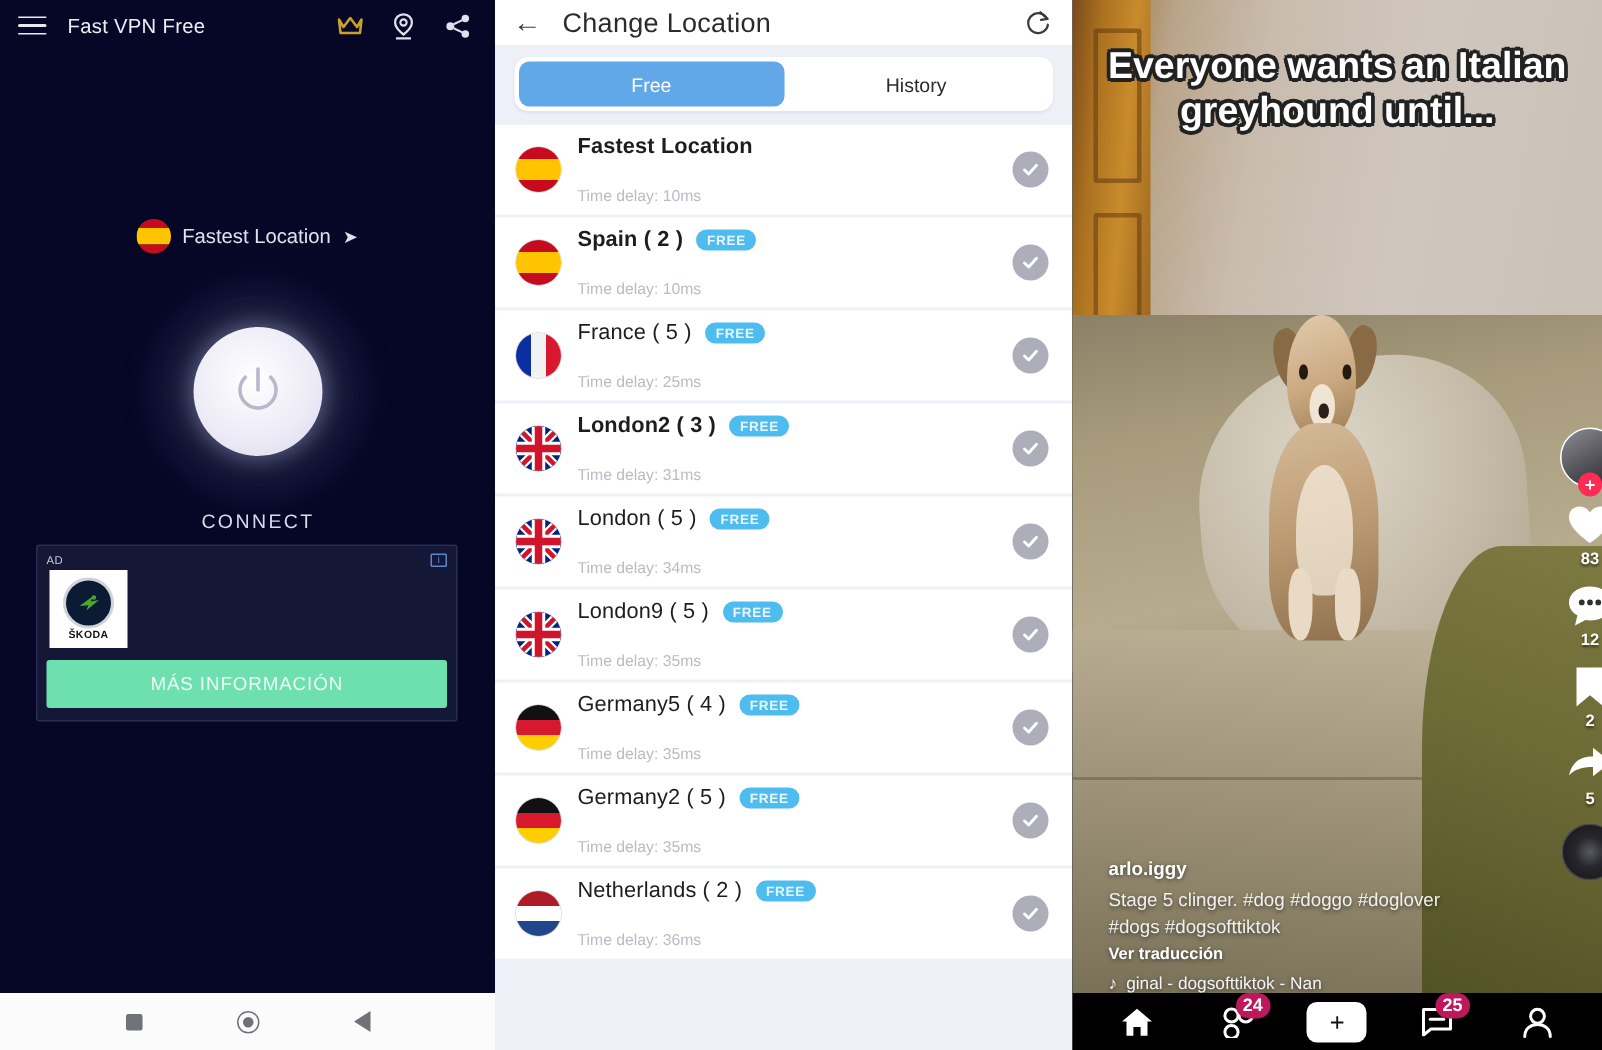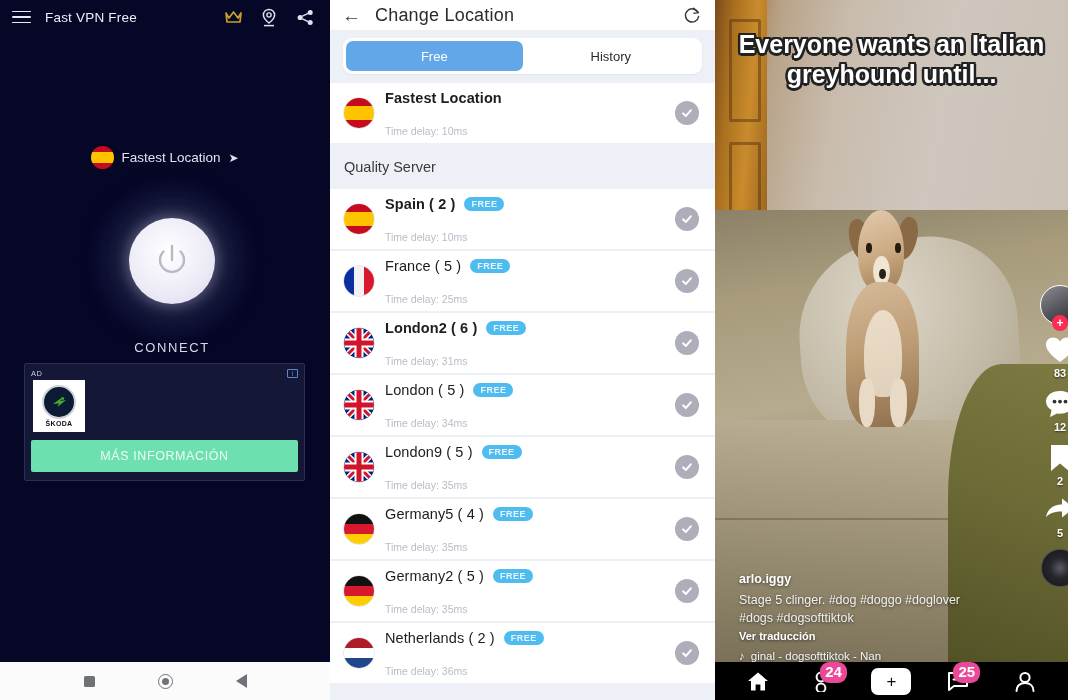--- a/index.html
+++ b/index.html
@@ -314,22 +314,22 @@
     background:radial-gradient(circle,#5a5a62 0%,#26262c 40%,#121216 100%);
     border:1px solid rgba(255,255,255,.2);
   }
 
   .tt-bottom{
     position:absolute;left:0;bottom:0;width:100%;height:38px;background:#000;
     display:flex;align-items:center;justify-content:space-around;padding:0 10px;
   }
   .tt-tab{position:relative;display:flex;align-items:center;justify-content:center;cursor:pointer;width:46px;height:30px;}
   .tt-badge{
-    position:absolute;top:-4px;right:1px;background:#ec4899;color:#fff;
-    font-size:15px;font-weight:bold;border-radius:9px;padding:1px 5px;line-height:1.25;
+    position:absolute;top:-4px;right:1px;background:#be185d;color:#fff;
+    font-size:12px;font-weight:bold;border-radius:9px;padding:1px 5px;line-height:1.25;
   }
   .tt-create{
     width:40px;height:27px;border-radius:7px;background:#fff;
     display:flex;align-items:center;justify-content:center;
     color:#111;font-size:17px;line-height:1;position:relative;
   }
   .tt-create:before{
     content:"";position:absolute;left:-4px;top:0;width:12px;height:27px;
     background:#25f4ee;border-radius:7px 0 0 7px;z-index:-1;
   }
@@ -457,21 +457,20 @@
         </div>
         <div class="row-delay">Time delay: 10ms</div>
       </div>
       <div class="check">
         <svg width="14" height="14" viewBox="0 0 14 14">
             <polyline points="3,7.3 5.8,10 11,4.2" fill="none" stroke="#fff" stroke-width="1.9" stroke-linecap="round" stroke-linejoin="round"></polyline>
           </svg>
       </div>
     </div>
 
-    <div class="section-head">Quality Server</div>
 
     <div class="row">
       <div class="flag flag-es" style="width:30px;height:30px;">
           <span></span>
           <span></span>
           <span></span>
         </div>
       <div class="row-texts">
         <div class="row-line1">
           <span class="row-name b">Spain ( 2 )</span>
@@ -518,21 +517,21 @@
               <rect width="30" height="30" fill="#00247d"></rect>
               <path d="M0 0 L30 30 M30 0 L0 30" stroke="#fff" stroke-width="6"></path>
               <path d="M0 0 L30 30 M30 0 L0 30" stroke="#cf142b" stroke-width="3"></path>
               <path d="M15 0 V30 M0 15 H30" stroke="#fff" stroke-width="9"></path>
               <path d="M15 0 V30 M0 15 H30" stroke="#cf142b" stroke-width="5"></path>
             </g>
           </svg>
       </div>
       <div class="row-texts">
         <div class="row-line1">
-          <span class="row-name b">London2 ( 6 )</span>
+          <span class="row-name b">London2 ( 3 )</span>
           <span class="badge-free">FREE</span>
         </div>
         <div class="row-delay">Time delay: 31ms</div>
       </div>
       <div class="check">
         <svg width="14" height="14" viewBox="0 0 14 14">
             <polyline points="3,7.3 5.8,10 11,4.2" fill="none" stroke="#fff" stroke-width="1.9" stroke-linecap="round" stroke-linejoin="round"></polyline>
           </svg>
       </div>
     </div>

